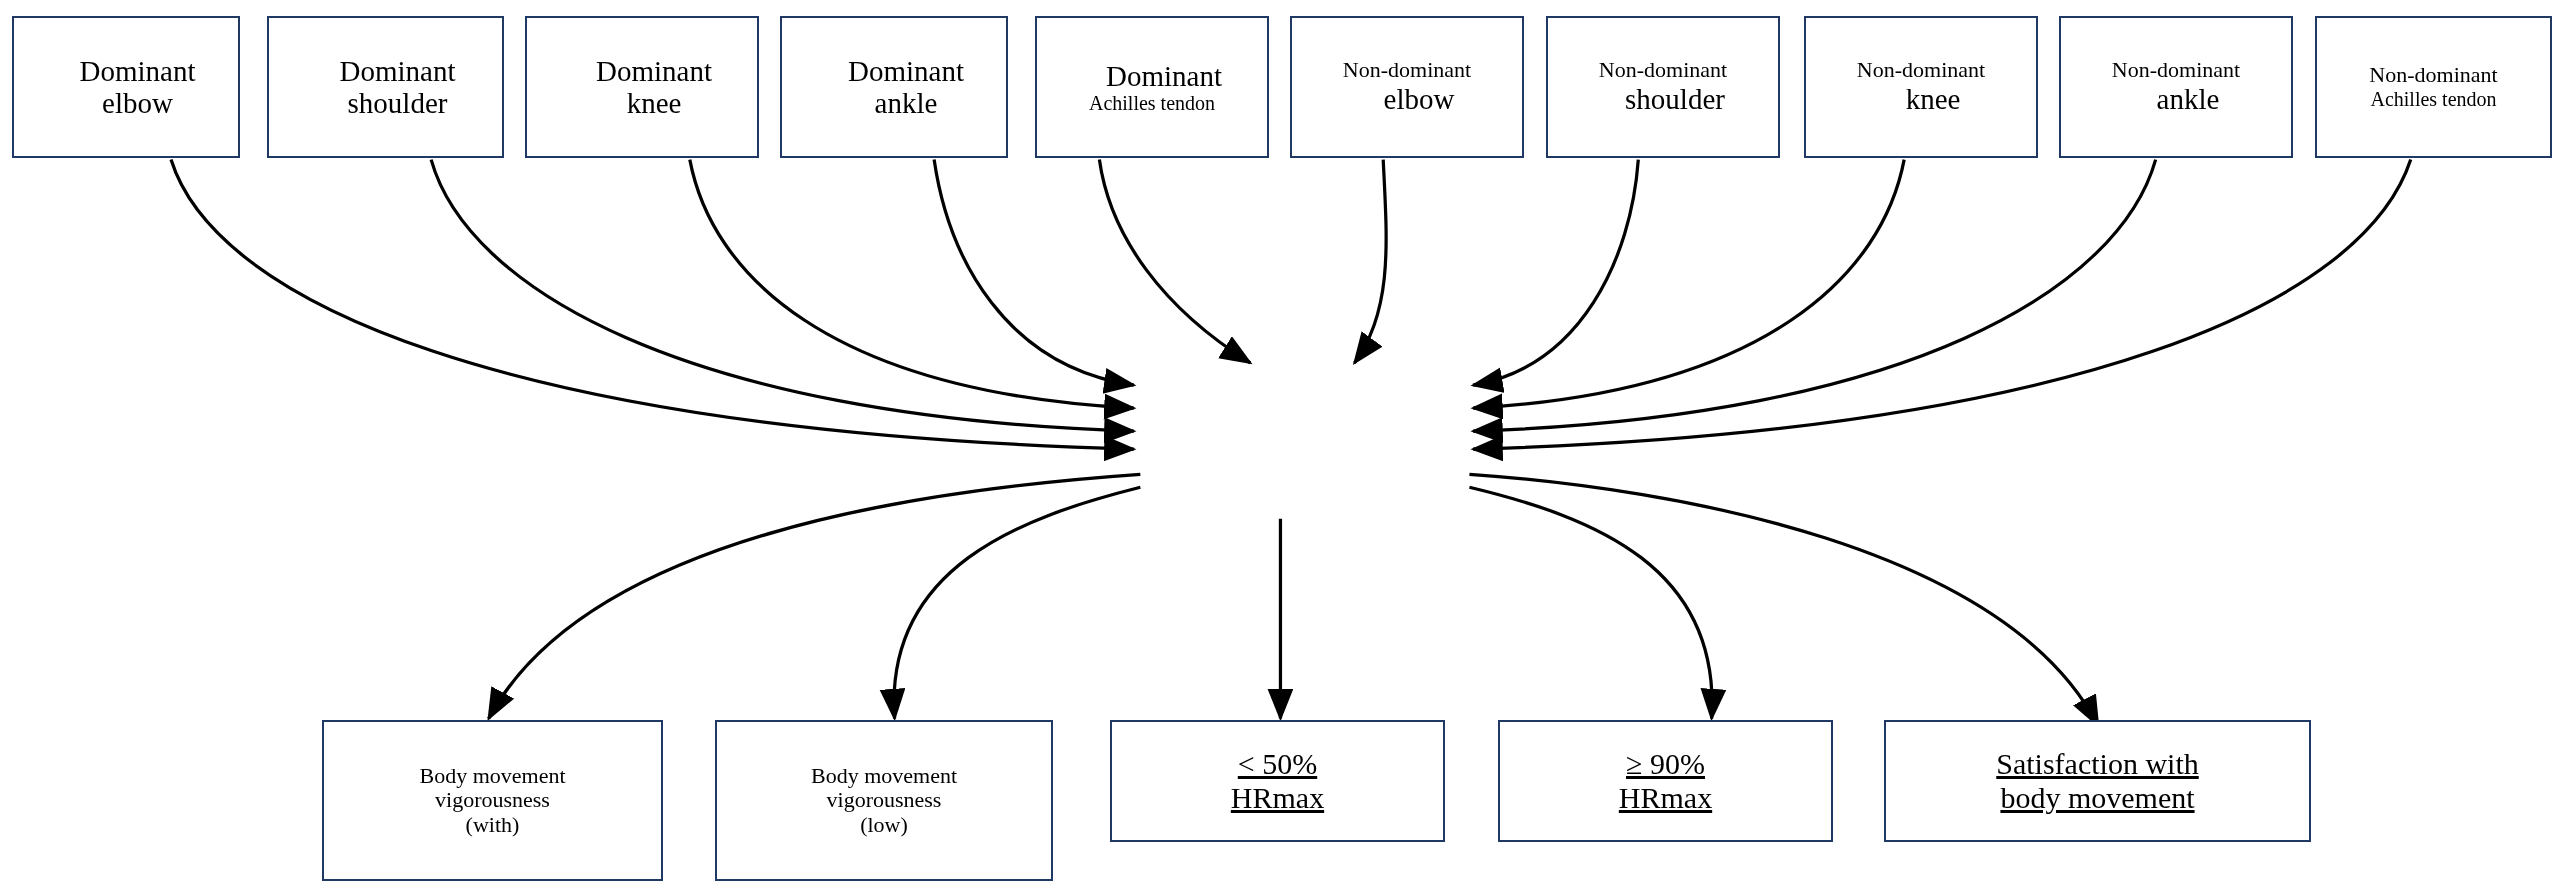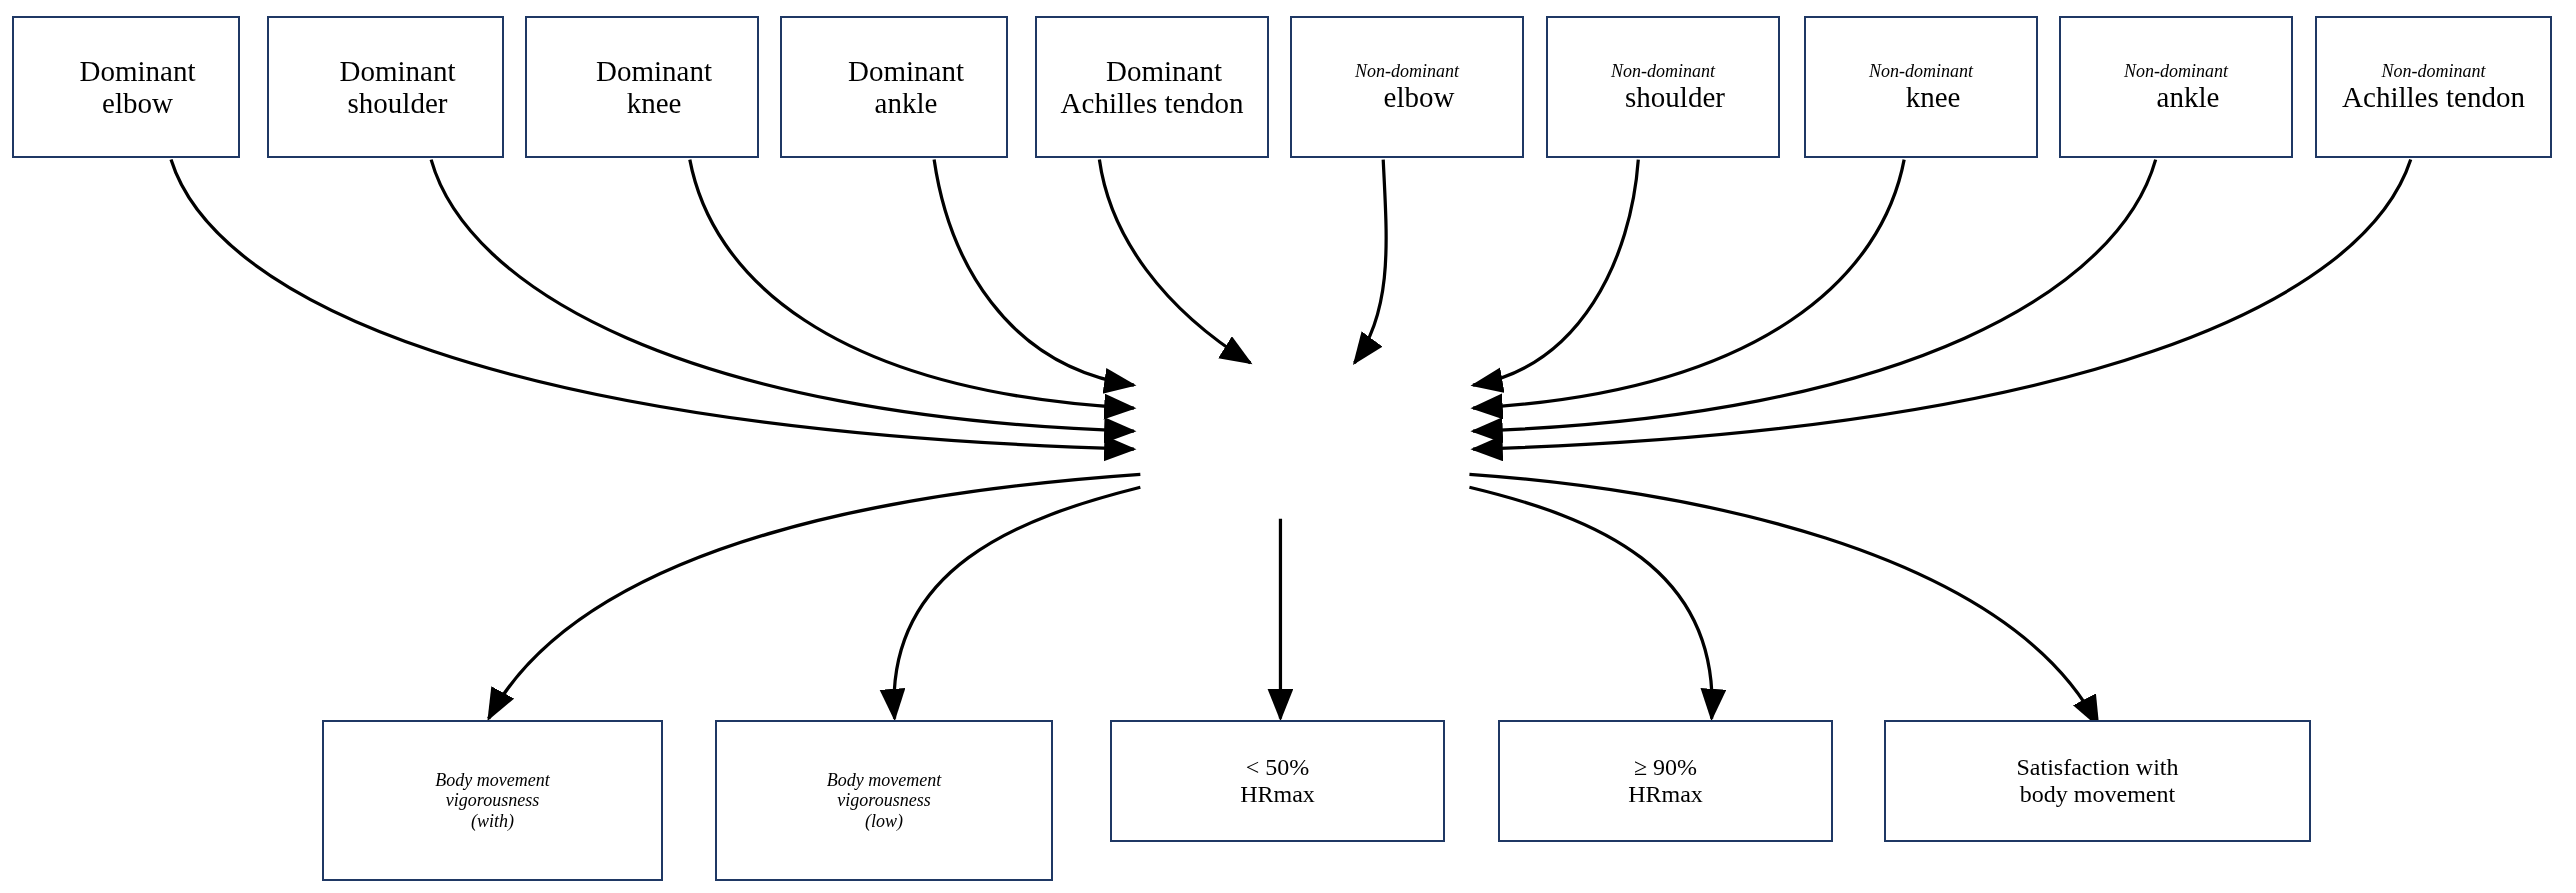--- a/index.html
+++ b/index.html
@@ -6,23 +6,23 @@
   body{width:2576px;height:894px;overflow:hidden;
        font-family:"Liberation Serif","DejaVu Serif",serif;}
   #diagram{position:relative;width:2576px;height:894px;background:#fff;}
   svg#edges{position:absolute;left:0;top:0;width:2576px;height:894px;}
   .node{position:absolute;box-sizing:border-box;background:#ffffff;
         border:2.9px solid #1f3864;display:flex;flex-direction:column;
         align-items:center;justify-content:center;text-align:center;
         color:#000000;line-height:1.12;}
   .node .ln{display:block;white-space:nowrap;}
   .t-big{font-size:29px;margin-left:24px;}
-  .t-med{font-size:18px;font-style:italic;}
-  .t-sm{font-size:29px;}
-  .t-xl{font-size:24px;}
+  .t-med{font-size:22px;}
+  .t-sm{font-size:20px;}
+  .t-xl{font-size:30px;text-decoration:underline;}
   #node-center{font-size:37px;}
 </style>
 </head>
 <body>
 
 <div id="diagram">
 
   <svg id="edges" viewBox="0 0 3585 1244">
     <defs>
       <marker id="ah" markerWidth="11" markerHeight="11" refX="9.2" refY="4" orient="auto" markerUnits="strokeWidth">

